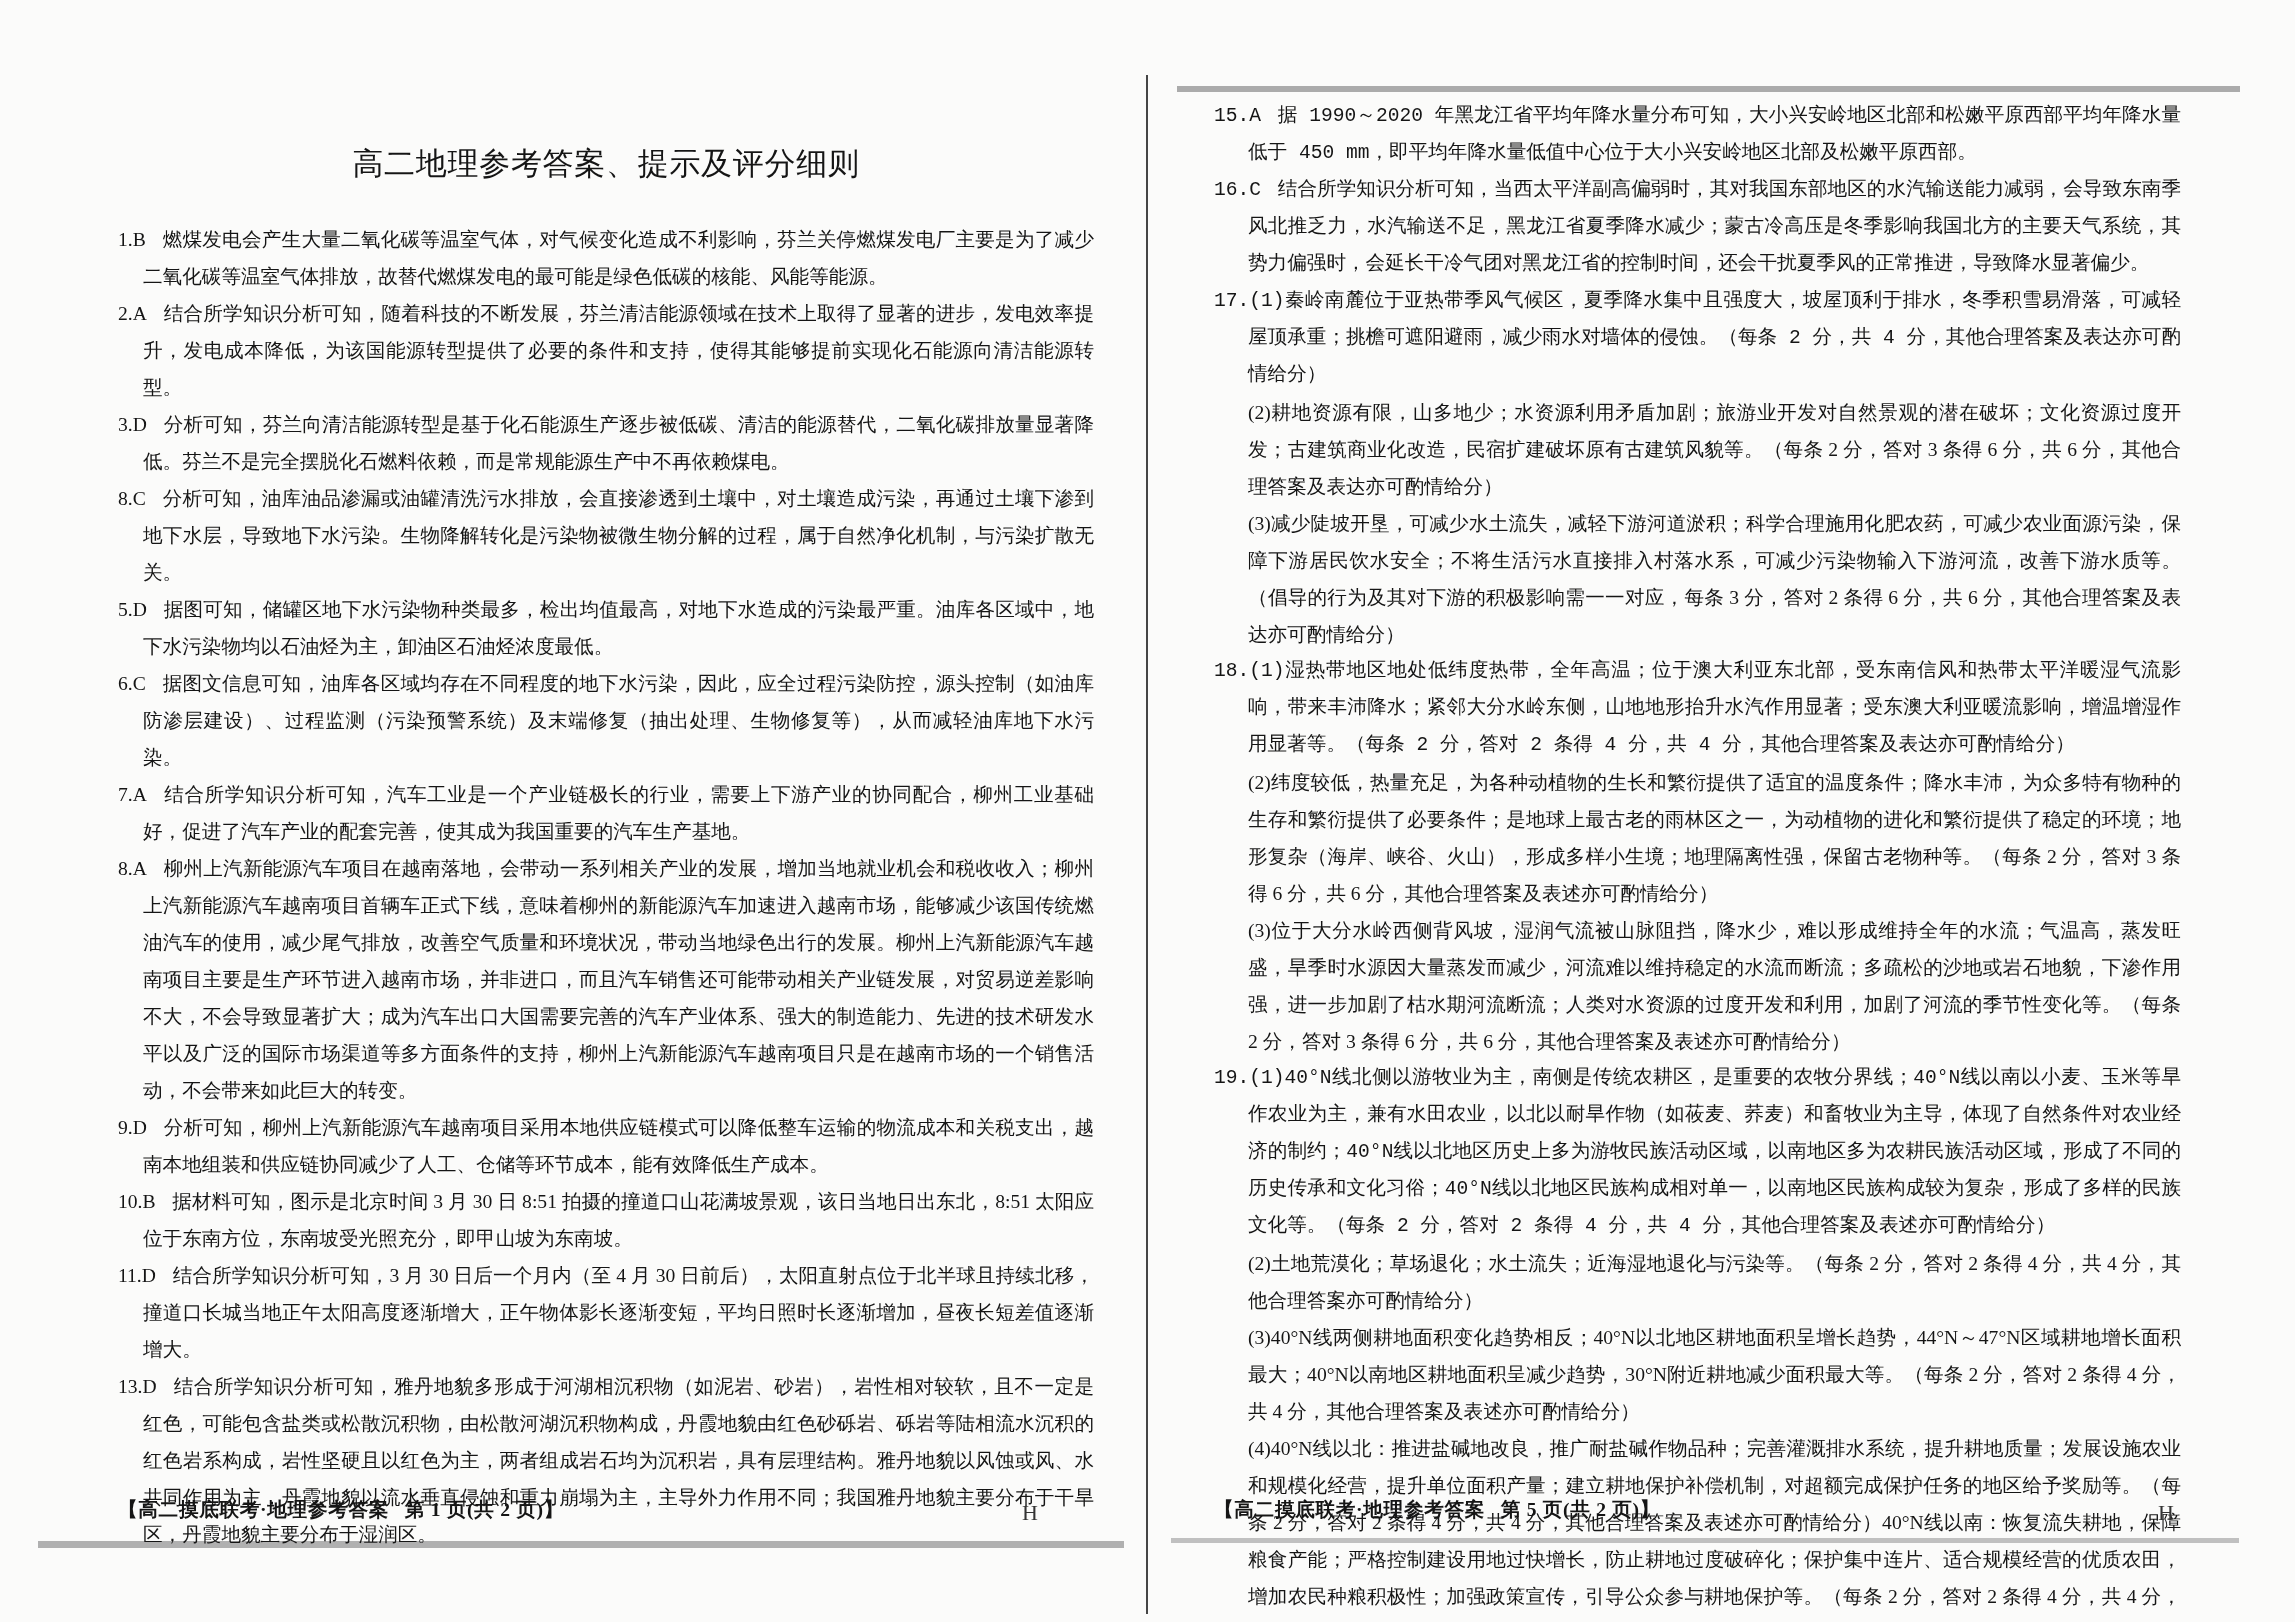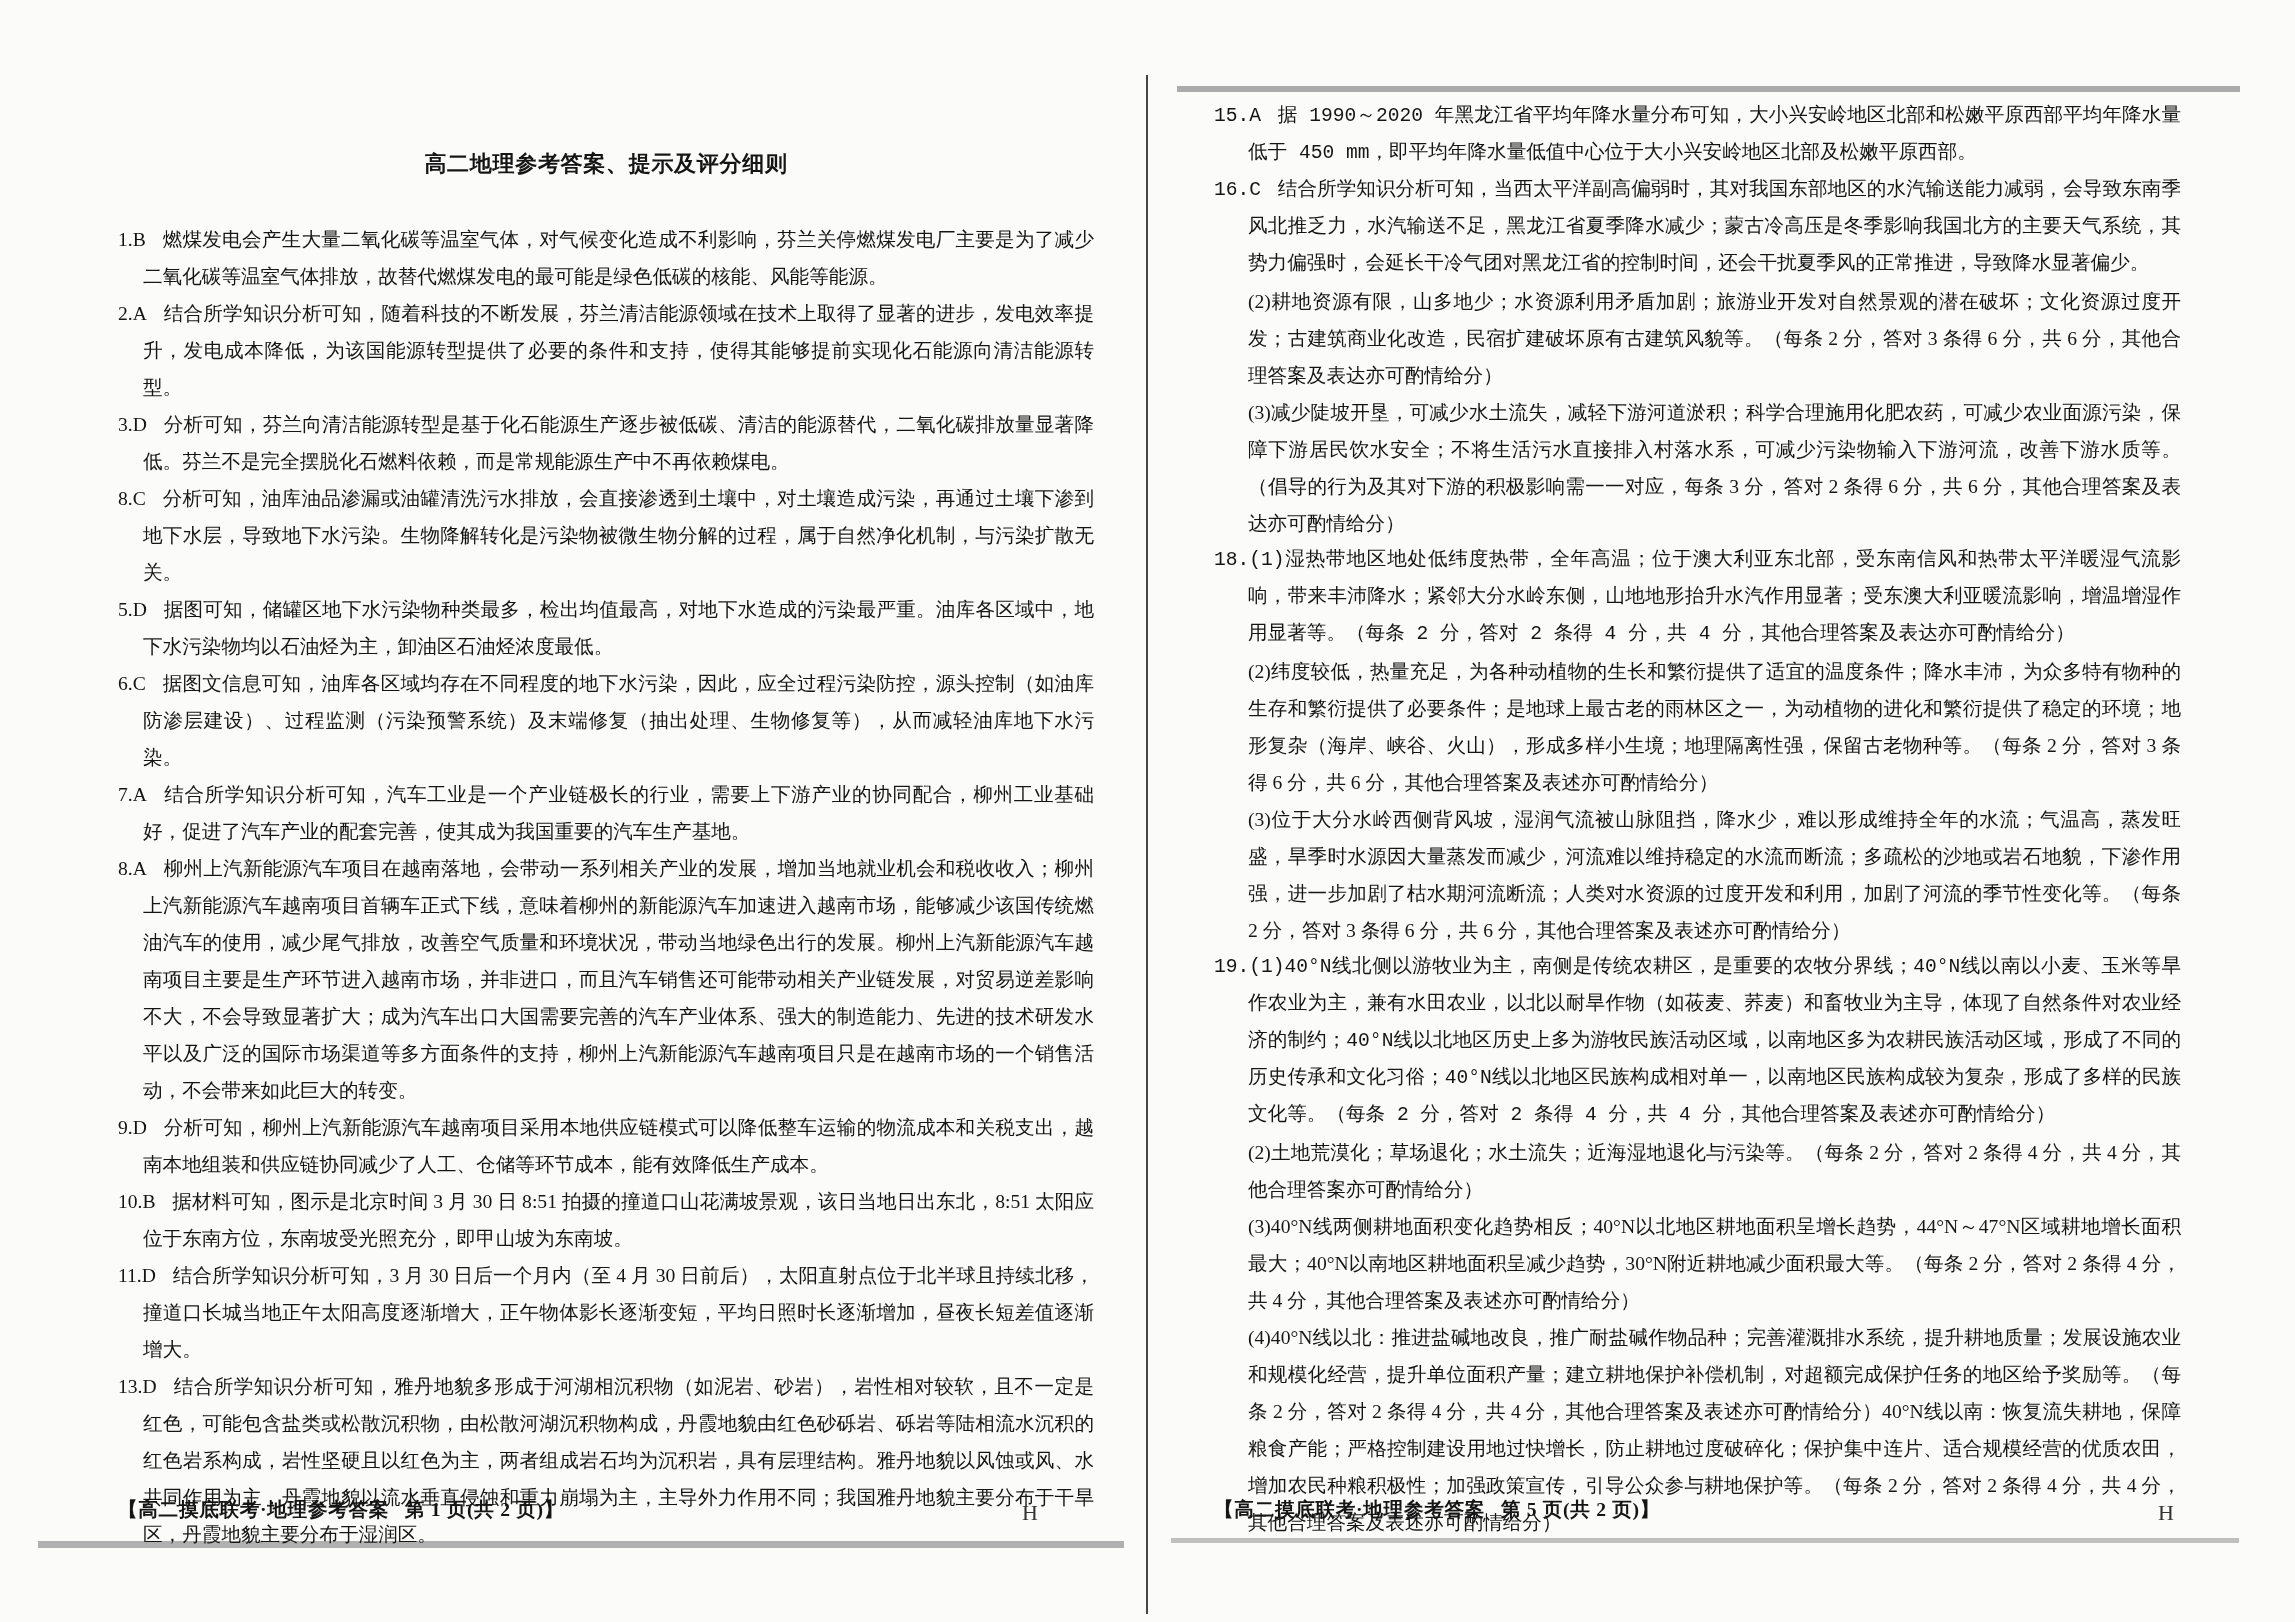--- a/index.html
+++ b/index.html
@@ -23,21 +23,21 @@
   .edge-band.right-bottom{left:1171px;top:1538px;width:1068px;height:5.2px;background:#c0c0c0;}
 
   
   .col{position:absolute;}
   .col-left{left:118px;top:143px;width:976px;}
   .col-right{left:1214px;top:98px;width:967px;}
 
   h1.doc-title{
     margin:0 0 37px 0;
     text-align:center;
-    font-size:22px;line-height:41px;font-weight:700;
+    font-size:31px;line-height:41px;font-weight:400;
     letter-spacing:0.7px;
   }
 
   p.ans{
     margin:0;
     font-size:19.6px;line-height:37px;
     text-align:justify;
   }
   
   .col-left p.ans{padding-left:25px;text-indent:-25px;}
@@ -96,20 +96,21 @@
 
   </div>
 
   <div class="footer footer-left"><span>【高二摸底联考·</span><span class="emph">地理参考答案</span><span class="pg">第 1 页(共 2 页)】</span></div>
   <div class="corner-mark left">H</div>
 
   <div class="col col-right">
     <p class="ans top"><span class="lbl gap">15.A</span><span>据 1990～2020 年黑龙江省平均年降水量分布可知，大小兴安岭地区北部和松嫩平原西部平均年降水量低于 450 mm，即平均年降水量低值中心位于大小兴安岭地区北部及松嫩平原西部。</span></p>
     <p class="ans top"><span class="lbl gap">16.C</span><span>结合所学知识分析可知，当西太平洋副高偏弱时，其对我国东部地区的水汽输送能力减弱，会导致东南季风北推乏力，水汽输送不足，黑龙江省夏季降水减少；蒙古冷高压是冬季影响我国北方的主要天气系统，其势力偏强时，会延长干冷气团对黑龙江省的控制时间，还会干扰夏季风的正常推进，导致降水显著偏少。</span></p>
 
+    <p class="ans top"><span class="lbl">17.</span><span>(1)秦岭南麓位于亚热带季风气候区，夏季降水集中且强度大，坡屋顶利于排水，冬季积雪易滑落，可减轻屋顶承重；挑檐可遮阳避雨，减少雨水对墙体的侵蚀。（每条 2 分，共 4 分，其他合理答案及表达亦可酌情给分）</span></p>
     <p class="ans sub"><span>(2)耕地资源有限，山多地少；水资源利用矛盾加剧；旅游业开发对自然景观的潜在破坏；文化资源过度开发；古建筑商业化改造，民宿扩建破坏原有古建筑风貌等。（每条 2 分，答对 3 条得 6 分，共 6 分，其他合理答案及表达亦可酌情给分）</span></p>
     <p class="ans sub"><span>(3)减少陡坡开垦，可减少水土流失，减轻下游河道淤积；科学合理施用化肥农药，可减少农业面源污染，保障下游居民饮水安全；不将生活污水直接排入村落水系，可减少污染物输入下游河流，改善下游水质等。（倡导的行为及其对下游的积极影响需一一对应，每条 3 分，答对 2 条得 6 分，共 6 分，其他合理答案及表达亦可酌情给分）</span></p>
 
     <p class="ans top"><span class="lbl">18.</span><span>(1)湿热带地区地处低纬度热带，全年高温；位于澳大利亚东北部，受东南信风和热带太平洋暖湿气流影响，带来丰沛降水；紧邻大分水岭东侧，山地地形抬升水汽作用显著；受东澳大利亚暖流影响，增温增湿作用显著等。（每条 2 分，答对 2 条得 4 分，共 4 分，其他合理答案及表达亦可酌情给分）</span></p>
     <p class="ans sub"><span>(2)纬度较低，热量充足，为各种动植物的生长和繁衍提供了适宜的温度条件；降水丰沛，为众多特有物种的生存和繁衍提供了必要条件；是地球上最古老的雨林区之一，为动植物的进化和繁衍提供了稳定的环境；地形复杂（海岸、峡谷、火山），形成多样小生境；地理隔离性强，保留古老物种等。（每条 2 分，答对 3 条得 6 分，共 6 分，其他合理答案及表述亦可酌情给分）</span></p>
     <p class="ans sub"><span>(3)位于大分水岭西侧背风坡，湿润气流被山脉阻挡，降水少，难以形成维持全年的水流；气温高，蒸发旺盛，旱季时水源因大量蒸发而减少，河流难以维持稳定的水流而断流；多疏松的沙地或岩石地貌，下渗作用强，进一步加剧了枯水期河流断流；人类对水资源的过度开发和利用，加剧了河流的季节性变化等。（每条 2 分，答对 3 条得 6 分，共 6 分，其他合理答案及表述亦可酌情给分）</span></p>
 
     <p class="ans top"><span class="lbl">19.</span><span>(1)40°N线北侧以游牧业为主，南侧是传统农耕区，是重要的农牧分界线；40°N线以南以小麦、玉米等旱作农业为主，兼有水田农业，以北以耐旱作物（如莜麦、荞麦）和畜牧业为主导，体现了自然条件对农业经济的制约；40°N线以北地区历史上多为游牧民族活动区域，以南地区多为农耕民族活动区域，形成了不同的历史传承和文化习俗；40°N线以北地区民族构成相对单一，以南地区民族构成较为复杂，形成了多样的民族文化等。（每条 2 分，答对 2 条得 4 分，共 4 分，其他合理答案及表述亦可酌情给分）</span></p>
     <p class="ans sub"><span>(2)土地荒漠化；草场退化；水土流失；近海湿地退化与污染等。（每条 2 分，答对 2 条得 4 分，共 4 分，其他合理答案亦可酌情给分）</span></p>
     <p class="ans sub"><span>(3)40°N线两侧耕地面积变化趋势相反；40°N以北地区耕地面积呈增长趋势，44°N～47°N区域耕地增长面积最大；40°N以南地区耕地面积呈减少趋势，30°N附近耕地减少面积最大等。（每条 2 分，答对 2 条得 4 分，共 4 分，其他合理答案及表述亦可酌情给分）</span></p>

